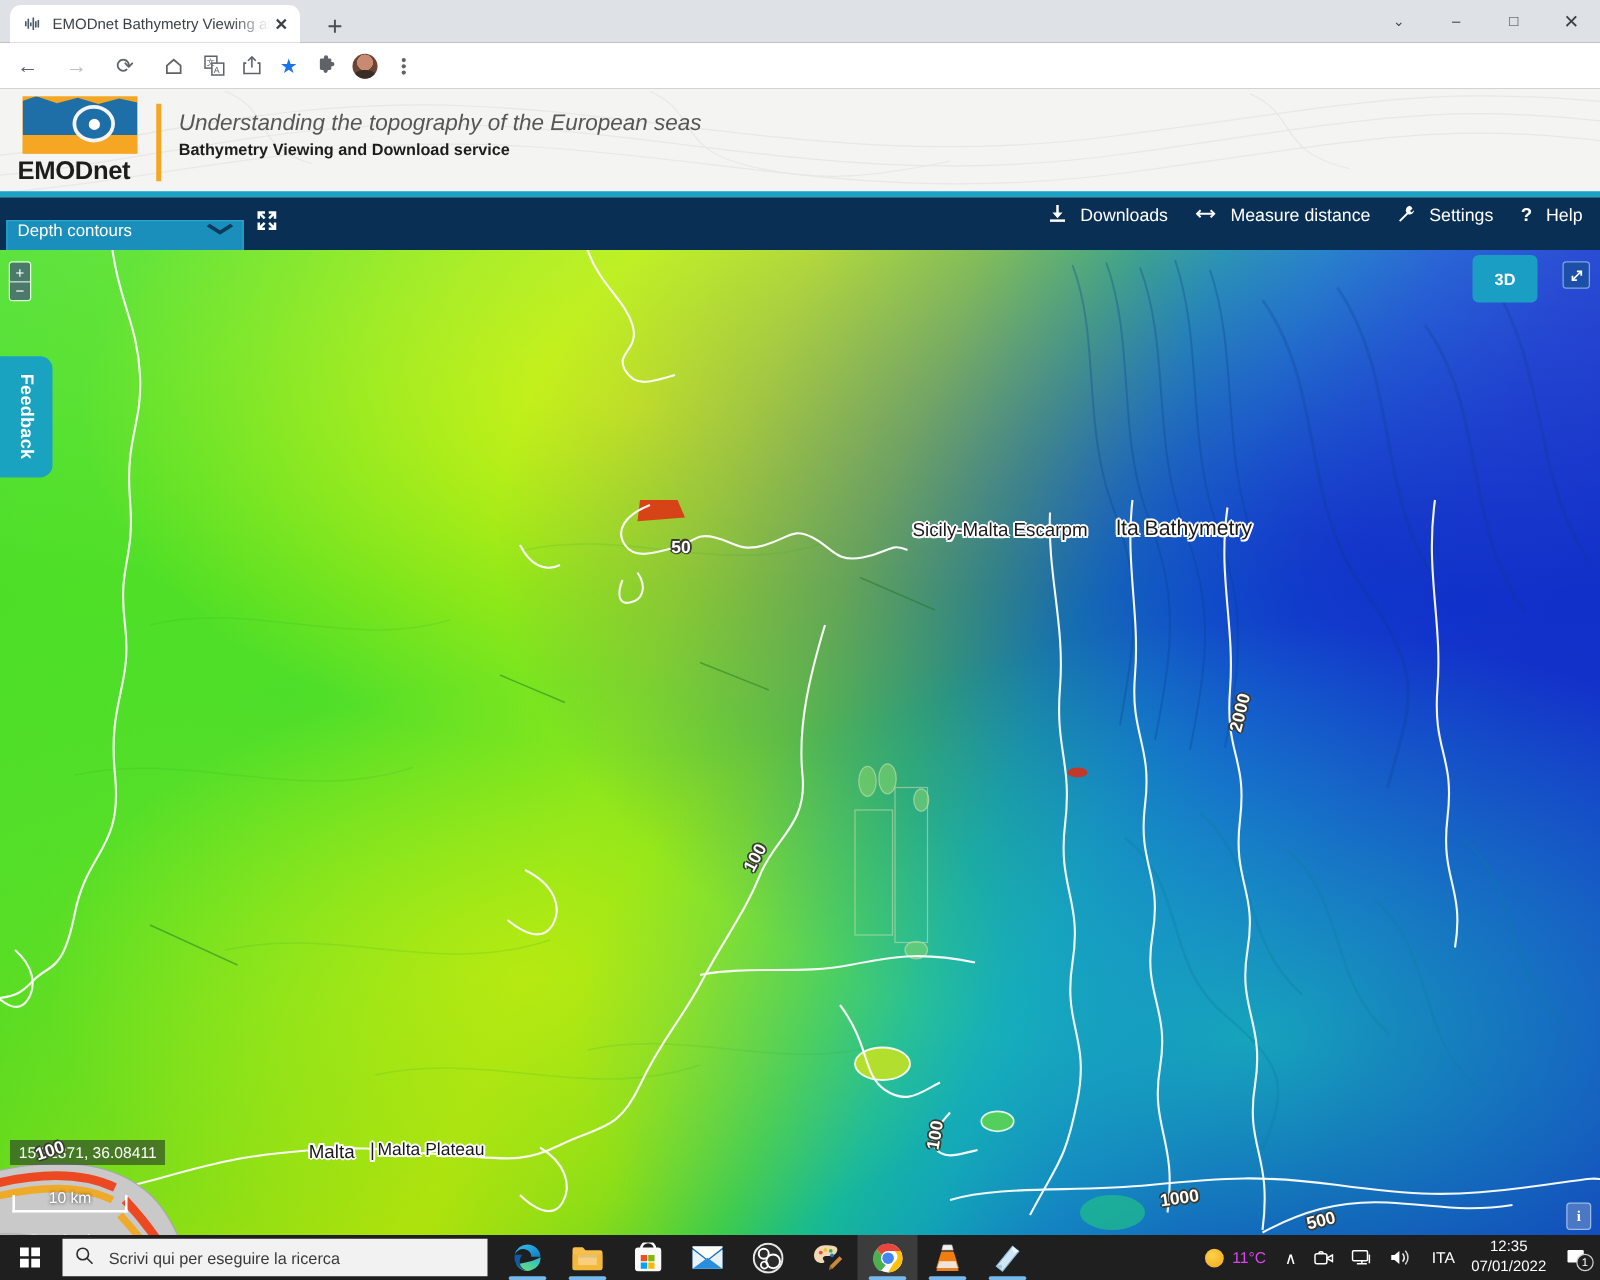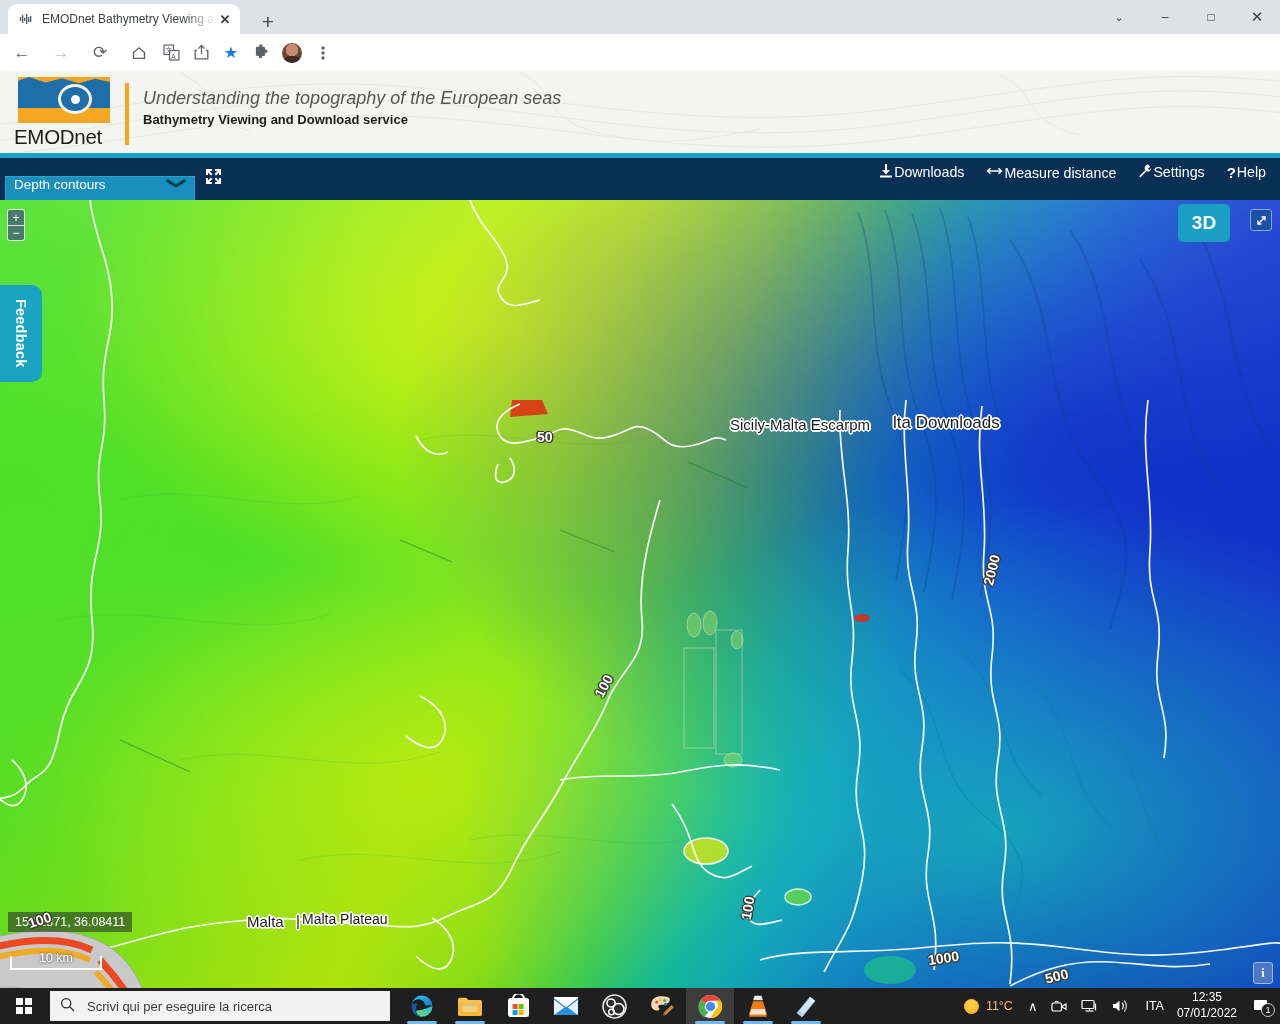--- a/index.html
+++ b/index.html
@@ -113,21 +113,21 @@
     position: absolute; left: 40px; top: 7px; width: 34px; height: 30px;
     border-radius: 50%; background: #1e6fa8;
     border: 3px solid #f4f4f2;
     display: flex; align-items: center; justify-content: center;
   }
   .logo-eye i {
     width: 9px; height: 9px; border-radius: 50%; background: #fff;
     border: 2px solid #1e6fa8; box-sizing: content-box;
   }
   .logo-word {
-    font-size: 20.5px; font-weight: normal; color: #1d1d1b; letter-spacing: -.3px;
+    font-size: 20.5px; font-weight: bold; color: #1d1d1b; letter-spacing: -.3px;
     margin-top: 2px; text-align: left;
   }
   .hdr-divider {
     position: absolute; left: 125px; top: 12px; width: 4px; height: 62px;
     background: #f5a623;
   }
   .hdr-text { position: absolute; left: 143px; top: 14px; }
   .hdr-title {
     font-size: 25px; color: #1d1d1b; letter-spacing: .8px; line-height: 1.15;
   }
@@ -158,21 +158,21 @@
     font-size: 13px; transform: scaleX(1.35); font-weight: bold;
   }
   .expand-ico {
     position: absolute; left: 203px; top: 8px; width: 20px; height: 20px;
     color: #fff; font-size: 15px; display: flex; align-items: center; justify-content: center;
   }
   .toolbar-menu {
     position: absolute; right: 14px; top: 6px; display: flex; align-items: center; gap: 22px;
   }
   .tm-item {
-    display: flex; align-items: flex-start; gap: 1px;
+    display: flex; align-items: center; gap: 11px;
     color: #fff; font-size: 14.2px; white-space: nowrap;
   }
   .tm-ico { font-size: 13px; }
 
   
   .map {
     position: absolute; top: 200px; left: 0; width: 1280px; height: 788px;
     overflow: hidden; background: #1334c7;
   }
   .map-base { position: absolute; inset: 0; }
@@ -195,21 +195,21 @@
   }
   .feedback-tab span {
     writing-mode: vertical-rl; font-size: 14.5px; font-weight: bold; color: #fff;
     letter-spacing: .2px;
   }
 
   .btn-3d {
     position: absolute; right: 50px; top: 4px; width: 52px; height: 38px;
     background: #1a9ec4; border-radius: 5px;
     display: flex; align-items: center; justify-content: center;
-    color: #fff; font-size: 19px; font-weight: bold;
+    color: #fff; font-size: 13px; font-weight: bold;
   }
   .btn-fs {
     position: absolute; right: 8px; top: 9px; width: 22px; height: 22px;
     background: #1d4fa8; border: 1px solid #7fa6e0; border-radius: 3px;
     display: flex; align-items: center; justify-content: center;
     color: #fff; font-size: 12px;
   }
   .btn-info {
     position: absolute; right: 7px; bottom: 4px; width: 20px; height: 22px;
     background: #4b78c4; border: 1px solid #9dbbe8; border-radius: 3px;
@@ -286,21 +286,21 @@
     background: #76b9ed; border-radius: 2px;
   }
   .tray {
     position: absolute; right: 0; top: 0; height: 36px;
     display: flex; align-items: center;
   }
   .tray-ico {
     color: #fff; font-size: 13px; padding: 0 7px;
     display: flex; align-items: center; height: 36px;
   }
-  .tray-temp { color: #fdba74; font-size: 12.5px; padding-right: 8px; }
+  .tray-temp { color: #d946ef; font-size: 12.5px; padding-right: 8px; }
   .tray-lang { color: #fff; font-size: 12.5px; padding: 0 9px; }
   .tray-clock {
     color: #fff; font-size: 12px; text-align: center; line-height: 1.32;
     padding: 0 9px 0 4px;
   }
   .tray-notif {
     color: #fff; font-size: 14px; padding: 0 10px 0 6px; position: relative;
     display: flex; align-items: center; height: 36px;
   }
   .notif-badge {
@@ -638,21 +638,21 @@
       </svg>
     </div>
     <div class="btn-info">i</div>
 
     <div class="coord-box">15.32371, 36.08411</div>
     <div class="scalebar">
       <span>10 km</span>
     </div>
 
     <div class="maplabel" style="left:730px; top:216px; font-size:15px;">Sicily-Malta Escarpm</div>
-    <div class="maplabel" style="left:893px; top:213px; font-size:17px;">lta Downloads</div>
+    <div class="maplabel" style="left:893px; top:213px; font-size:17px;">lta Bathymetry</div>
     <div class="maplabel" style="left:247px; top:713px; font-size:15px;">Malta</div>
     <div class="maplabel" style="left:296px; top:712px; font-size:15px;">|</div>
     <div class="maplabel" style="left:302px; top:711px; font-size:14px;">Malta Plateau</div>
 
     <div class="citylabel" style="left:24px; top:786px;">Pembroke</div>
 
     <div class="contourlabel" style="left:537px; top:229px;">50</div>
     <div class="contourlabel" style="left:976px; top:362px; transform:rotate(-76deg);">2000</div>
     <div class="contourlabel" style="left:592px; top:478px; transform:rotate(-62deg);">100</div>
     <div class="contourlabel" style="left:736px; top:700px; transform:rotate(-80deg);">100</div>

